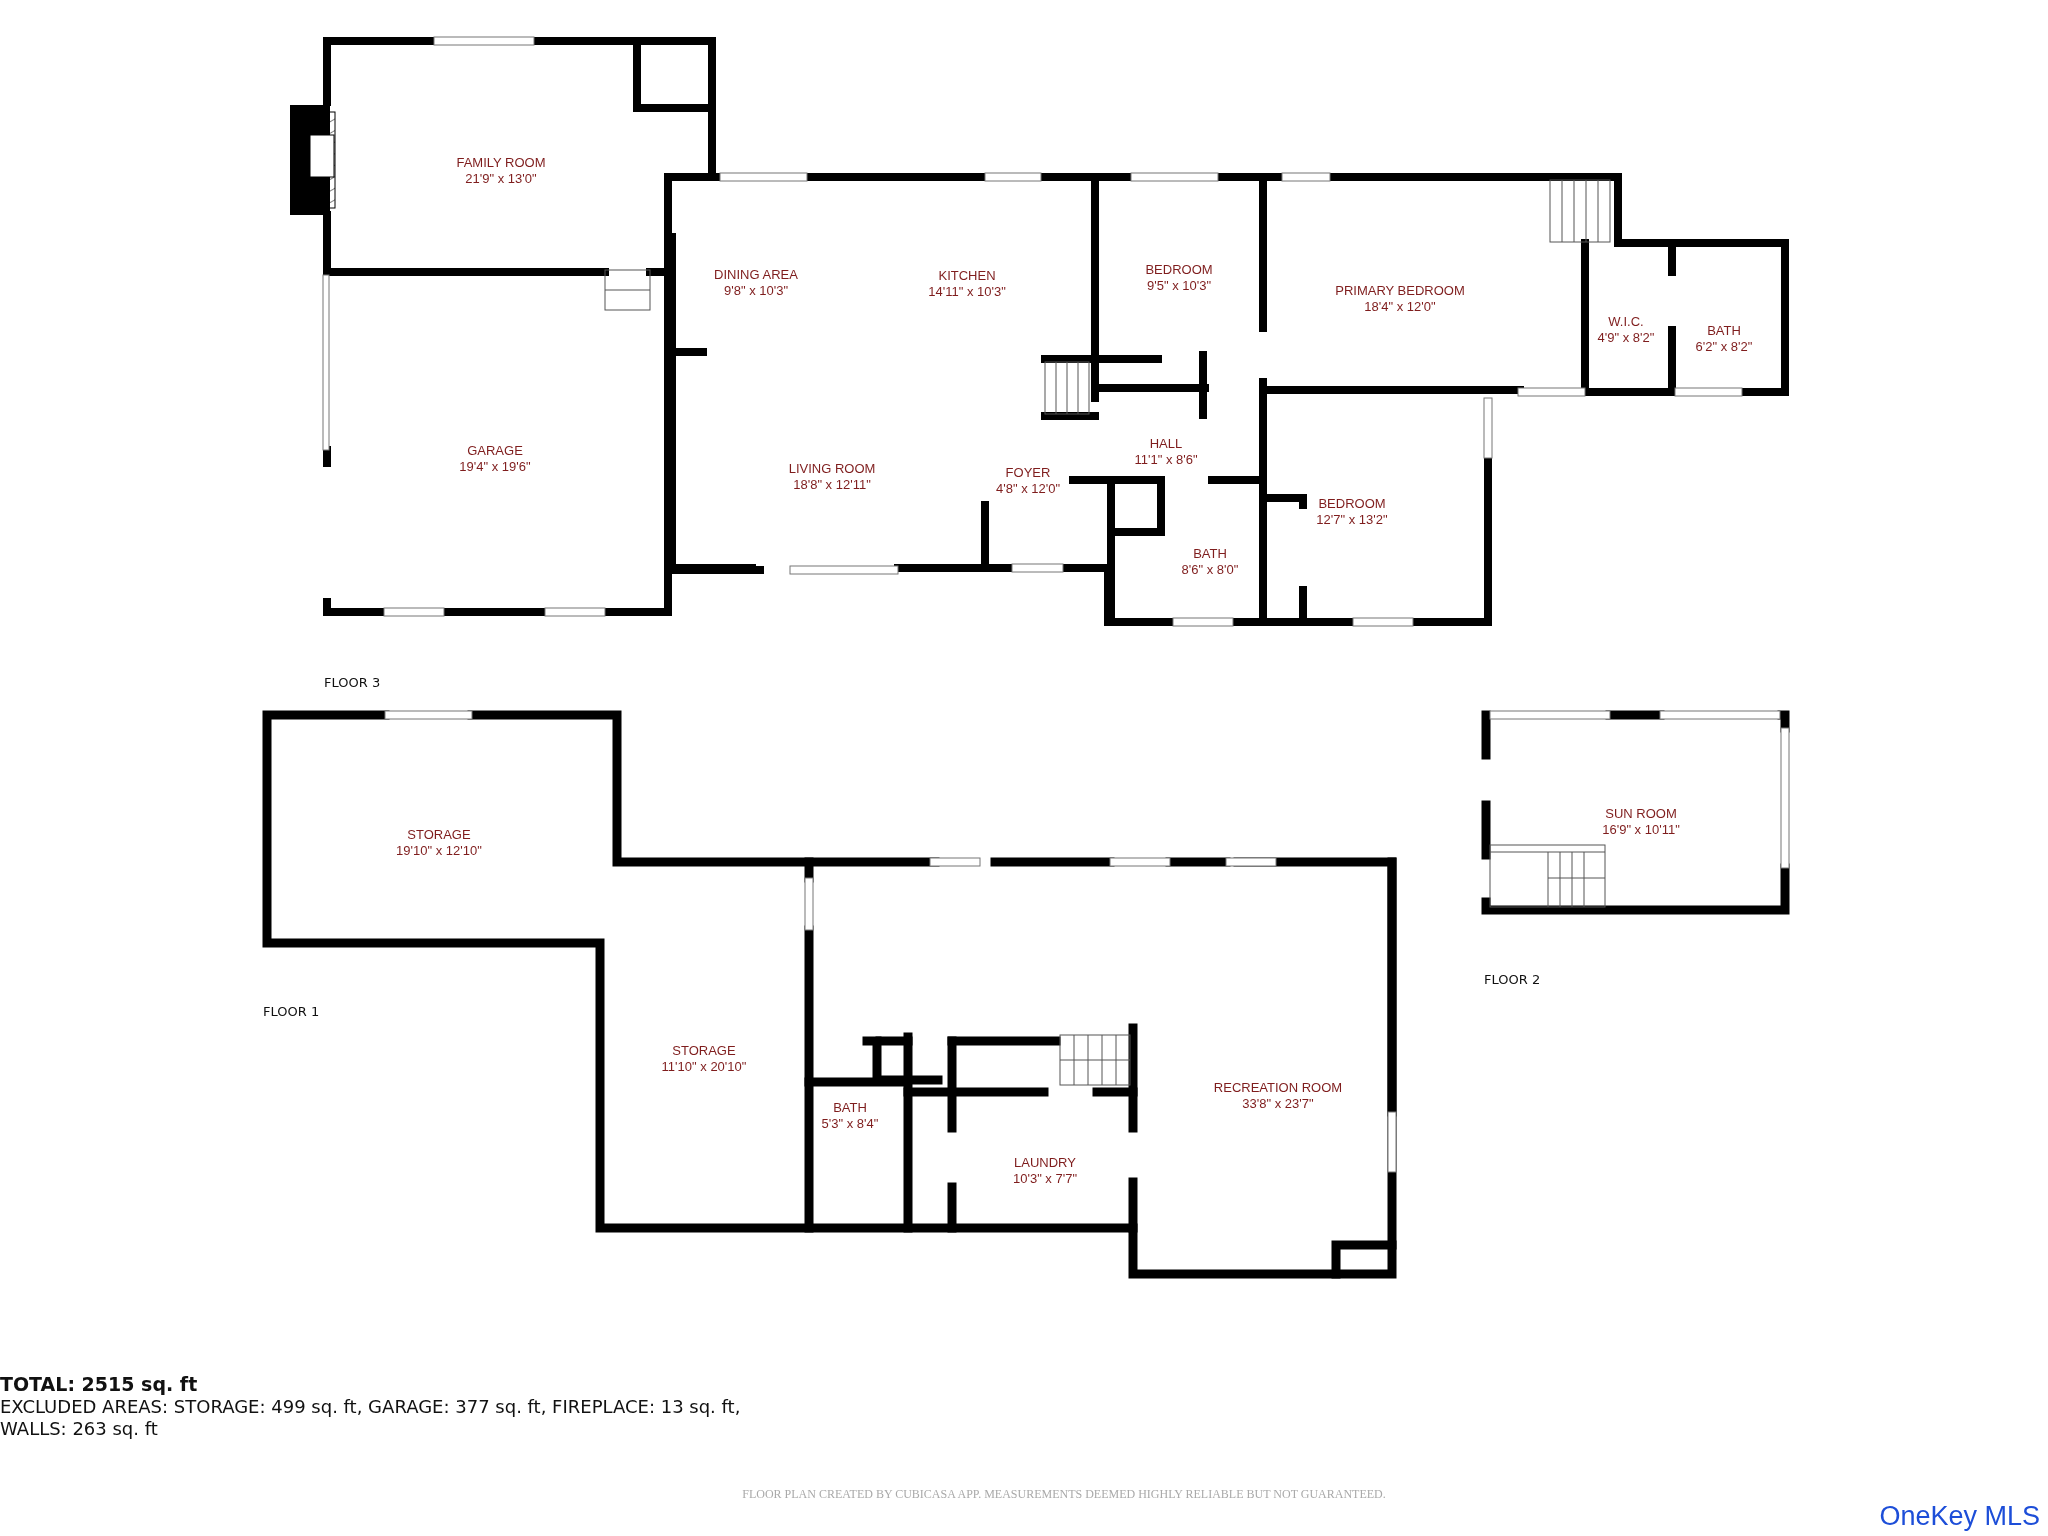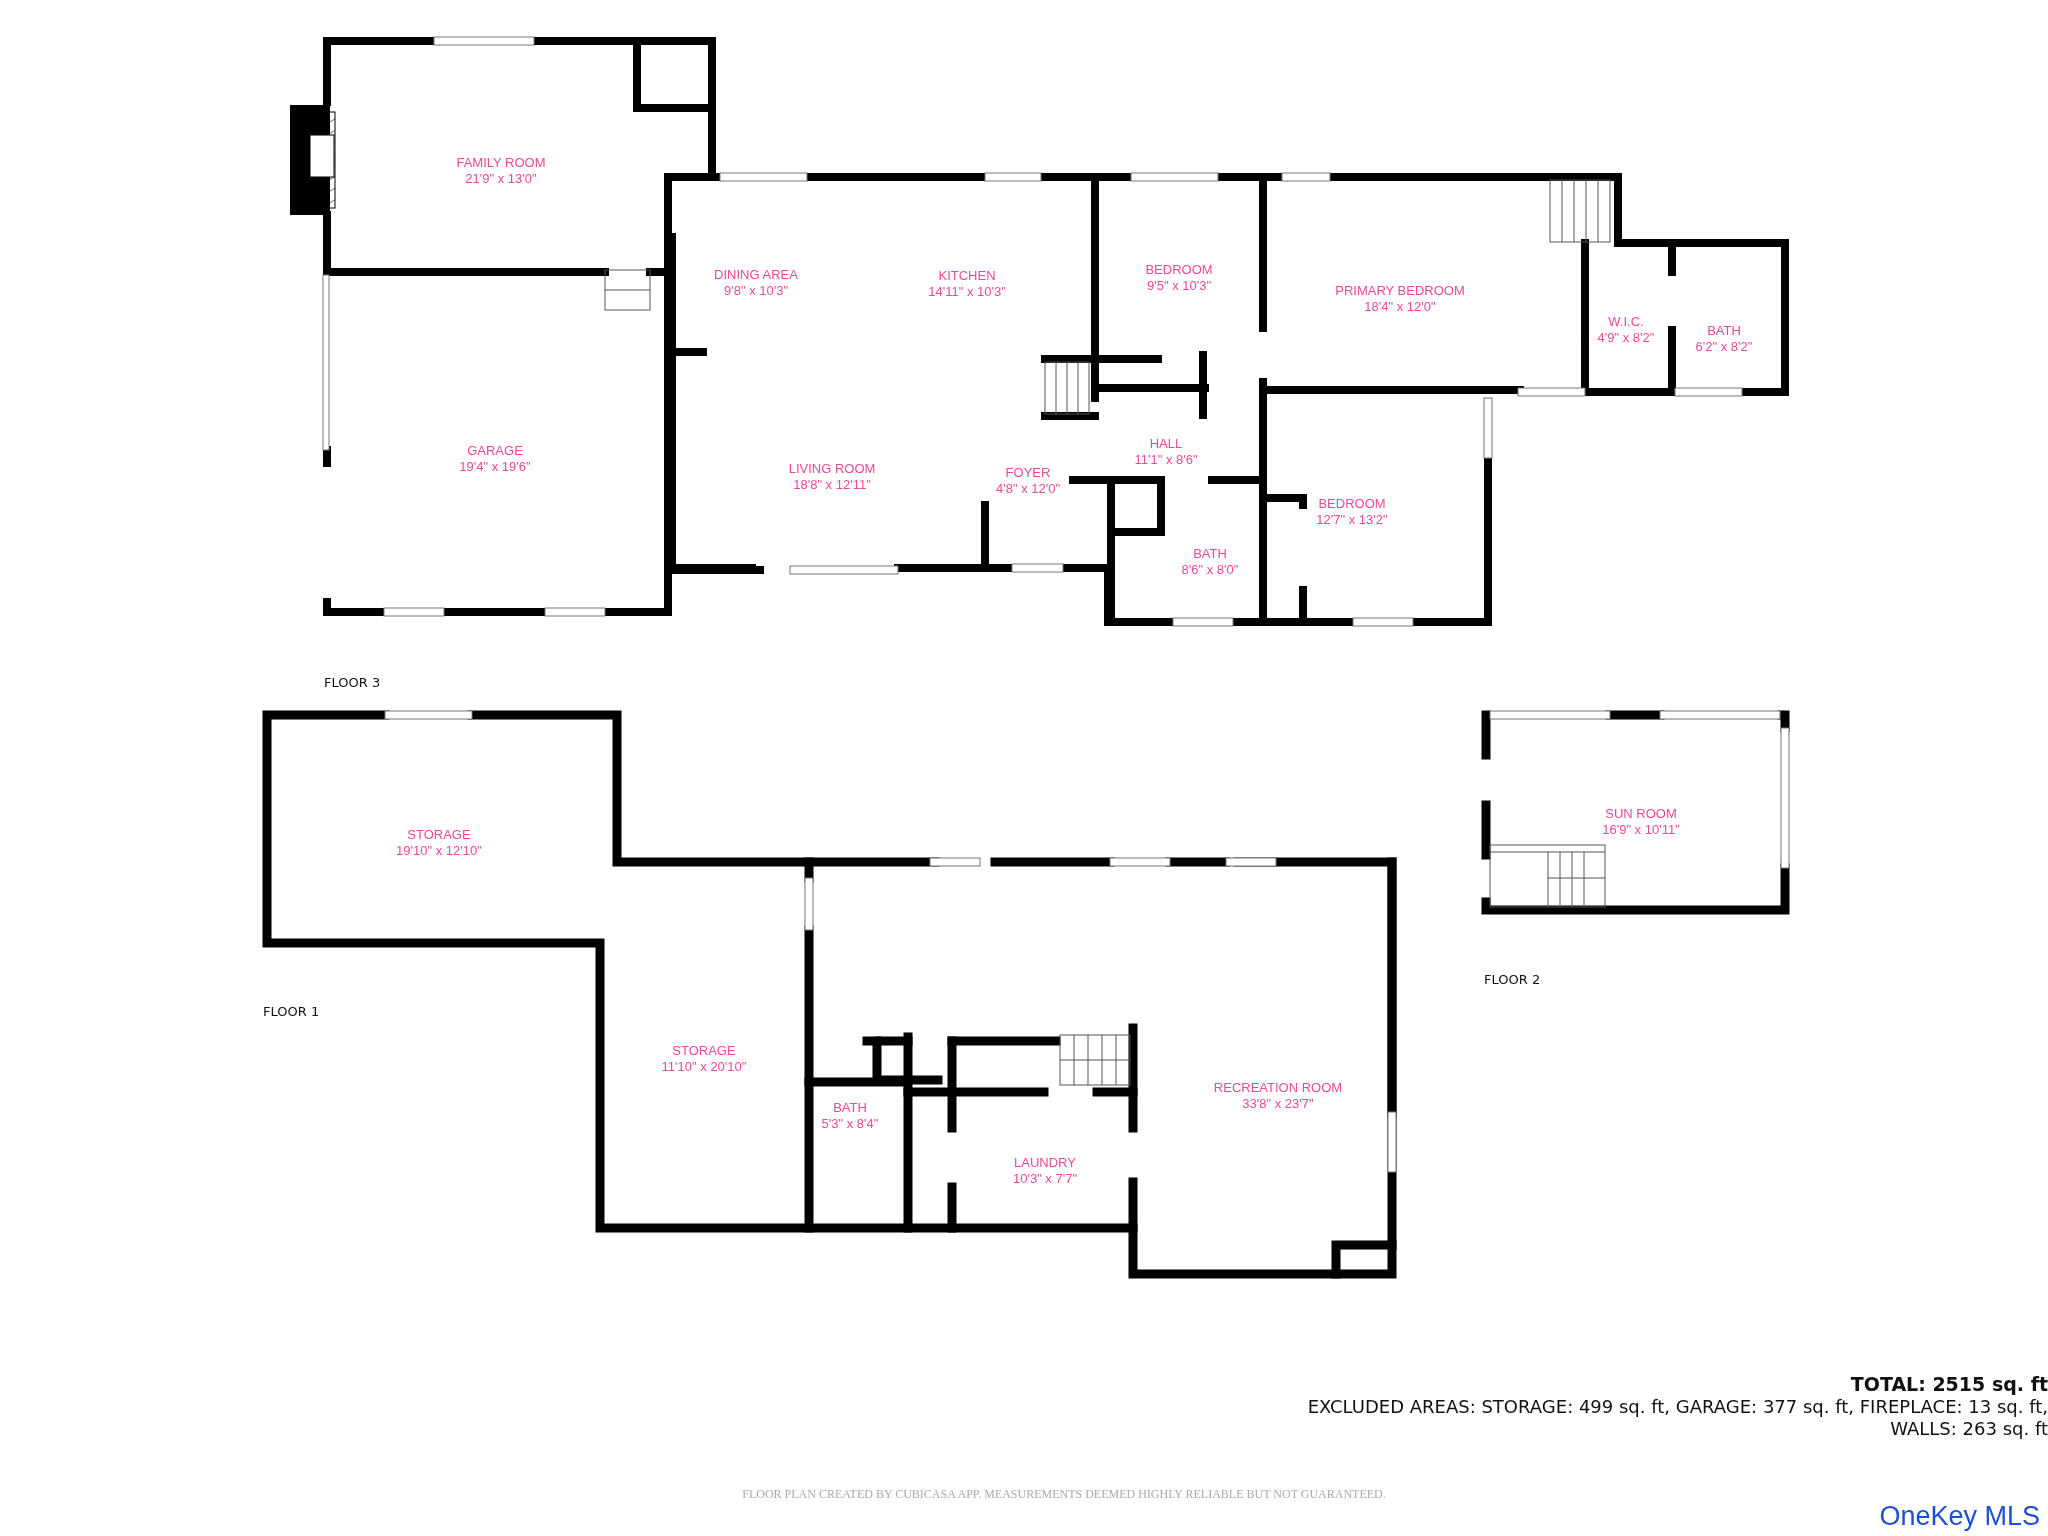--- a/index.html
+++ b/index.html
@@ -1,23 +1,23 @@
 <!DOCTYPE html>
 <html><head>
 <meta charset="utf-8">
 <style>
   html, body { margin: 0; padding: 0; background: #ffffff; }
   body { width: 2048px; height: 1536px; position: relative; overflow: hidden;
          font-family: "Liberation Sans", sans-serif; color: #111; }
   #plan { position: absolute; left: 0; top: 0; width: 2048px; height: 1536px; }
   .room-label { position: absolute; text-align: center; font-size: 13px; line-height: 16px;
-                color: #ec4899; transform: translateX(-50%); white-space: nowrap; }
+                color: #7f1d1d; transform: translateX(-50%); white-space: nowrap; }
   .room-label .dims { display: block; }
   .floor-label { position: absolute; font-family: "DejaVu Sans", sans-serif; font-size: 13px; color: #111; margin-top: 12px; }
-  #summary { position: absolute; left: 0; width: 2048px; top: 1373px; text-align: right;
+  #summary { position: absolute; left: 0; width: 2048px; top: 1373px; text-align: left;
              font-family: "DejaVu Sans", sans-serif; color: #111; }
   #summary .total { font-weight: bold; font-size: 19px; line-height: 23px; }
   #summary .line { font-size: 18px; line-height: 22px; }
   #disclaimer { position: absolute; left: 0; width: 2048px; top: 1487px; text-align: center;
                 font-family: Liberation Serif, serif; font-size: 12px; color: #a9a9a9; padding-left: 40px; }
   #watermark { position: absolute; right: 8px; bottom: 4px; font-size: 27px; color: #1d4ed8;
                font-family: "Liberation Sans", sans-serif; }
 </style>
 </head>
 <body>

